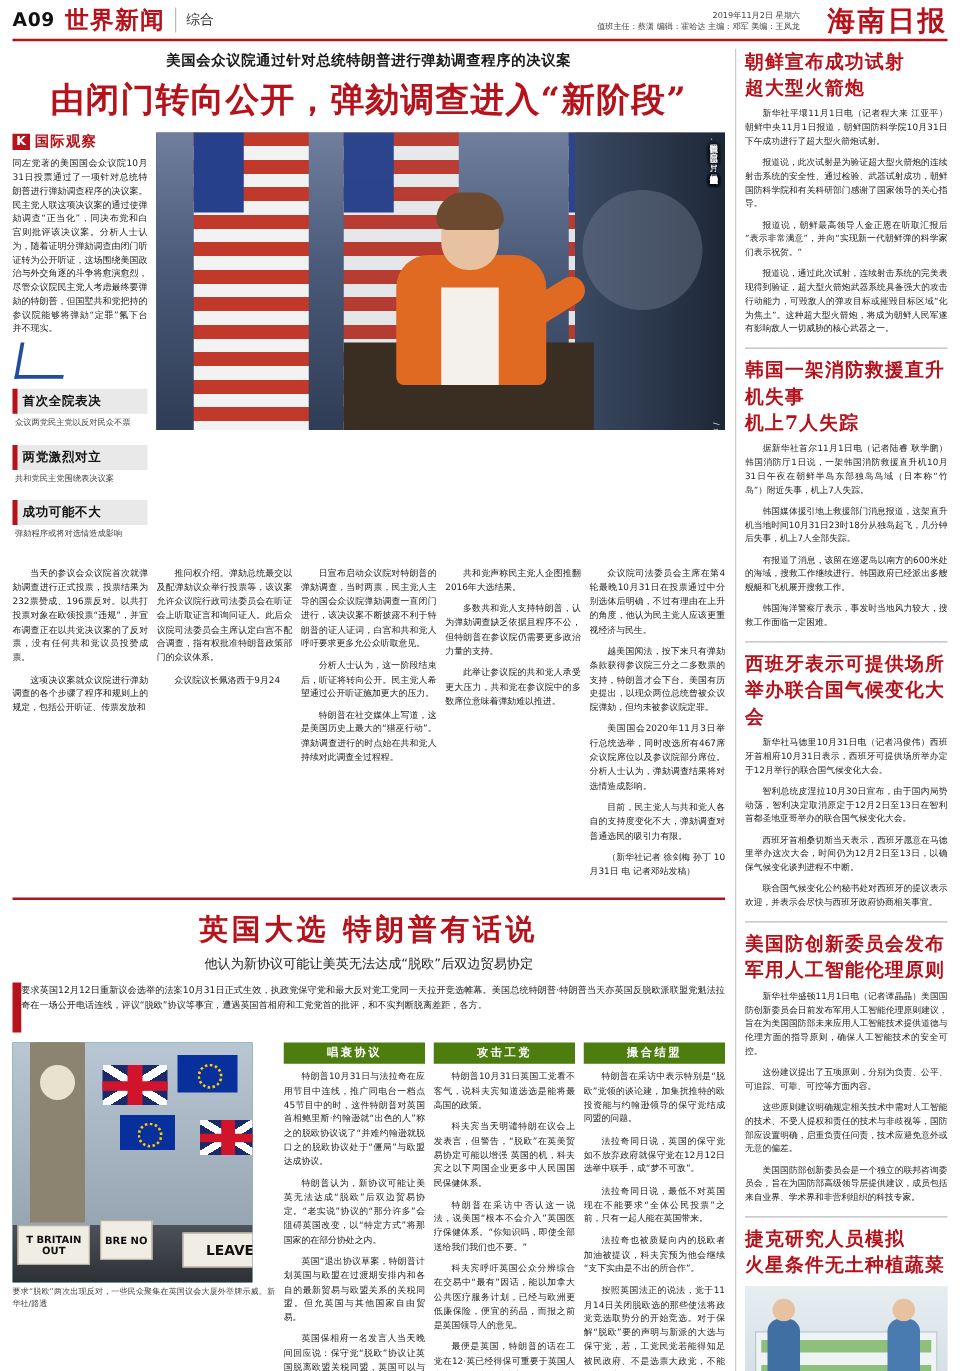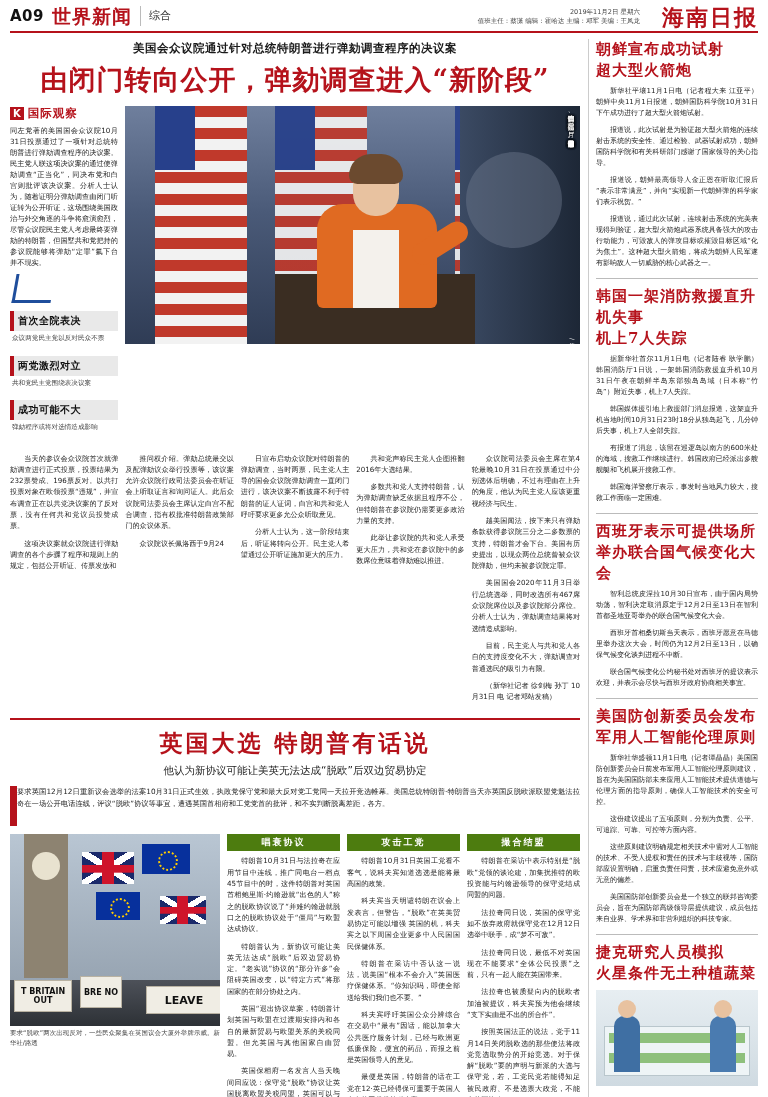--- a/index.html
+++ b/index.html
@@ -58,21 +58,21 @@
   .bcol p{margin:0 0 6px;text-indent:2em;}
 
   
   .sep{border-top:2px solid #b5121b;margin:10px 0 8px;}
   .h2{text-align:center;font-size:23px;font-weight:bold;color:#b5121b;letter-spacing:3px;font-family:"DejaVu Serif","Liberation Serif",serif;}
   .h2sub{text-align:center;font-size:10.5px;color:#222;margin-top:5px;}
   .lede{display:flex;gap:0;margin-top:8px;align-items:flex-start;}
   .lede .mark{width:7px;height:40px;background:#b5121b;flex:0 0 7px;}
   .lede .txt{font-size:7.3px;line-height:11.5px;color:#222;text-align:justify;}
   .uk-wrap{display:flex;gap:7px;margin-top:8px;}
-  .ukphoto{width:210px;height:192px;position:relative;overflow:hidden;background:#0f766e;}
+  .ukphoto{width:192px;height:192px;position:relative;overflow:hidden;background:#0f766e;}
   .uk-sky{position:absolute;inset:0;background:linear-gradient(180deg,#b9c6d3,#8d9aa8);}
   .bigben{position:absolute;left:14px;top:-6px;width:44px;height:150px;background:#8d8371;}
   .bigben:after{content:"";position:absolute;left:8px;top:24px;width:28px;height:28px;border-radius:50%;background:#e8e2cf;}
   .bb-top{position:absolute;left:14px;top:-22px;width:0;height:0;border-left:22px solid transparent;border-right:22px solid transparent;border-bottom:26px solid #7d7462;}
   .ukflag{position:absolute;background:#1b2a6b;}
   .ukflag:before{content:"";position:absolute;inset:0;background:
     linear-gradient(to bottom right,transparent 44%,#fff 44% 56%,transparent 56%),
     linear-gradient(to bottom left,transparent 44%,#fff 44% 56%,transparent 56%);}
   .ukflag:after{content:"";position:absolute;inset:0;background:
     linear-gradient(#cf142b,#cf142b) center/100% 24% no-repeat,
@@ -181,20 +181,21 @@
           <p>当天的参议会众议院首次就弹劾调查进行正式投票，投票结果为232票赞成、196票反对。以共打投票对象在欧领投票“违规”，并宣布调查正在以共党决议案的了反对票，没有任何共和党议员投赞成票。</p>
           <p>这项决议案就众议院进行弹劾调查的各个步骤了程序和规则上的规定，包括公开听证、传票发放和</p>
         </div>
         <div class="bcol">
           <p>推问权介绍。弹劾总统最交以及配弹劾议众举行投票等，该议案允许众议院行政司法委员会在听证会上听取证言和询问证人。此后众议院司法委员会主席认定白宫不配合调查，指有权批准特朗普政策部门的众议体系。</p>
           <p>众议院议长佩洛西于9月24</p>
         </div>
         <div class="bcol">
           <p>日宣布启动众议院对特朗普的弹劾调查，当时两票，民主党人主导的国会众议院弹劾调查一直闭门进行，该决议案不断披露不利于特朗普的证人证词，白宫和共和党人呼吁要求更多允公众听取意见。</p>
           <p>分析人士认为，这一阶段结束后，听证将转向公开。民主党人希望通过公开听证施加更大的压力。</p>
+          <p>特朗普在社交媒体上写道，这是美国历史上最大的“猎巫行动”。弹劾调查进行的时点始在共和党人持续对此调查全过程程。</p>
         </div>
         <div class="bcol">
           <p>共和党声称民主党人企图推翻2016年大选结果。</p>
           <p>多数共和党人支持特朗普，认为弹劾调查缺乏依据且程序不公，但特朗普在参议院仍需要更多政治力量的支持。</p>
           <p>此举让参议院的共和党人承受更大压力，共和党在参议院中的多数席位意味着弹劾难以推进。</p>
         </div>
         <div class="bcol">
           <p>众议院司法委员会主席在第4轮最晚10月31日在投票通过中分别选体后明确，不过有理由在上升的角度，他认为民主党人应该更重视经济与民生。</p>
           <p>越美国闻法，按下来只有弹劾条款获得参议院三分之二多数票的支持，特朗普才会下台。美国有历史提出，以现众两位总统曾被众议院弹劾，但均未被参议院定罪。</p>
           <p>美国国会2020年11月3日举行总统选举，同时改选所有467席众议院席位以及参议院部分席位。分析人士认为，弹劾调查结果将对选情造成影响。</p>
@@ -288,20 +289,21 @@
           <p>韩国海洋警察厅表示，事发时当地风力较大，搜救工作面临一定困难。</p>
         </div>
       </div>
 
       <div class="r-rule"></div>
 
       <div>
         <div class="r-title" style="white-space:pre-line">西班牙表示可提供场所
 举办联合国气候变化大会</div>
         <div class="r-body">
+          <p>新华社马德里10月31日电（记者冯俊伟）西班牙首相府10月31日表示，西班牙可提供场所举办定于12月举行的联合国气候变化大会。</p>
           <p>智利总统皮涅拉10月30日宣布，由于国内局势动荡，智利决定取消原定于12月2日至13日在智利首都圣地亚哥举办的联合国气候变化大会。</p>
           <p>西班牙首相桑切斯当天表示，西班牙愿意在马德里举办这次大会，时间仍为12月2日至13日，以确保气候变化谈判进程不中断。</p>
           <p>联合国气候变化公约秘书处对西班牙的提议表示欢迎，并表示会尽快与西班牙政府协商相关事宜。</p>
         </div>
       </div>
 
       <div class="r-rule"></div>
 
       <div>
         <div class="r-title" style="white-space:pre-line">美国防创新委员会发布

